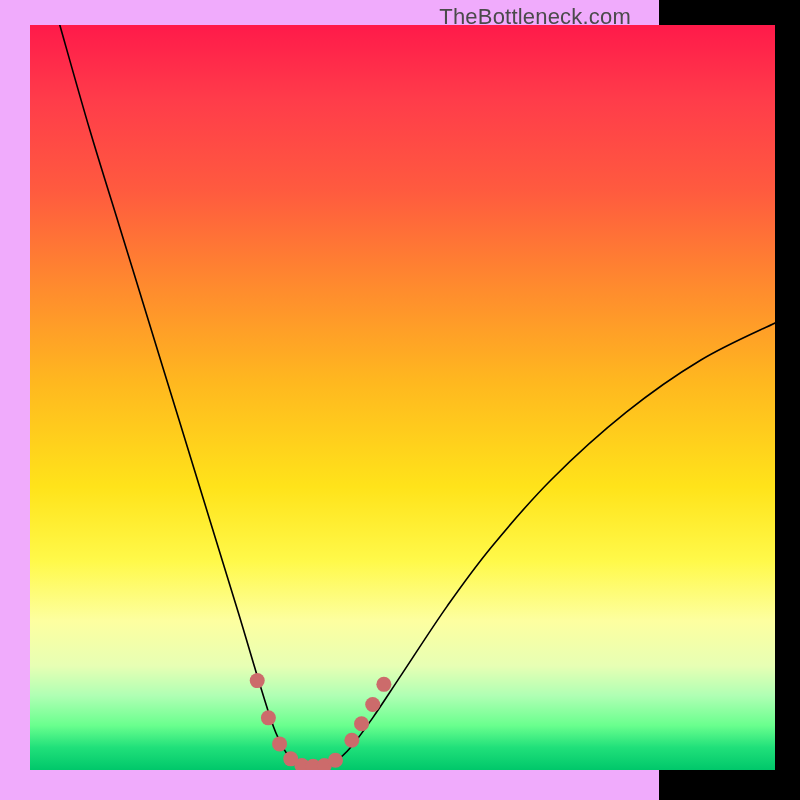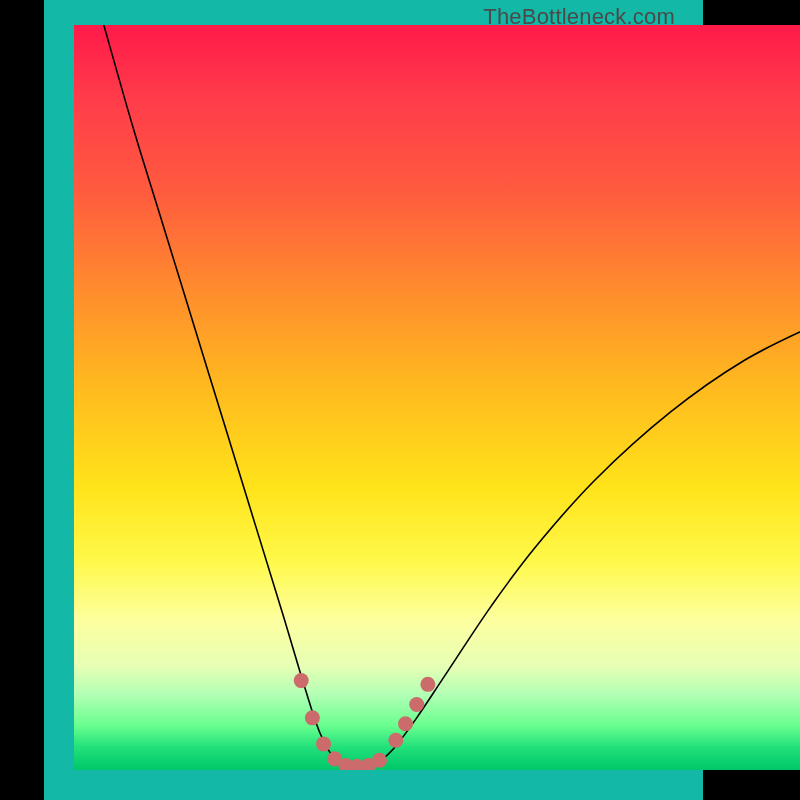--- a/index.html
+++ b/index.html
@@ -1,22 +1,21 @@
 <!DOCTYPE html>
 <html><head>
 <meta charset="utf-8">
 <style>
   * { margin: 0; padding: 0; box-sizing: border-box; }
   html, body { width: 800px; height: 800px; overflow: hidden; background: #000; }
   .frame {
     position: relative;
     width: 659px;
     height: 800px;
-    background: #14b8a6;
-    margin-left: 44px;
+    background: #f0abfc;
   }
   .plot-area {
     position: absolute;
     left: 30px;
     top: 25px;
     width: 745px;
     height: 745px;
     background: linear-gradient(to bottom,
       #ff1a4a 0%,
       #ff3c4a 10%,

